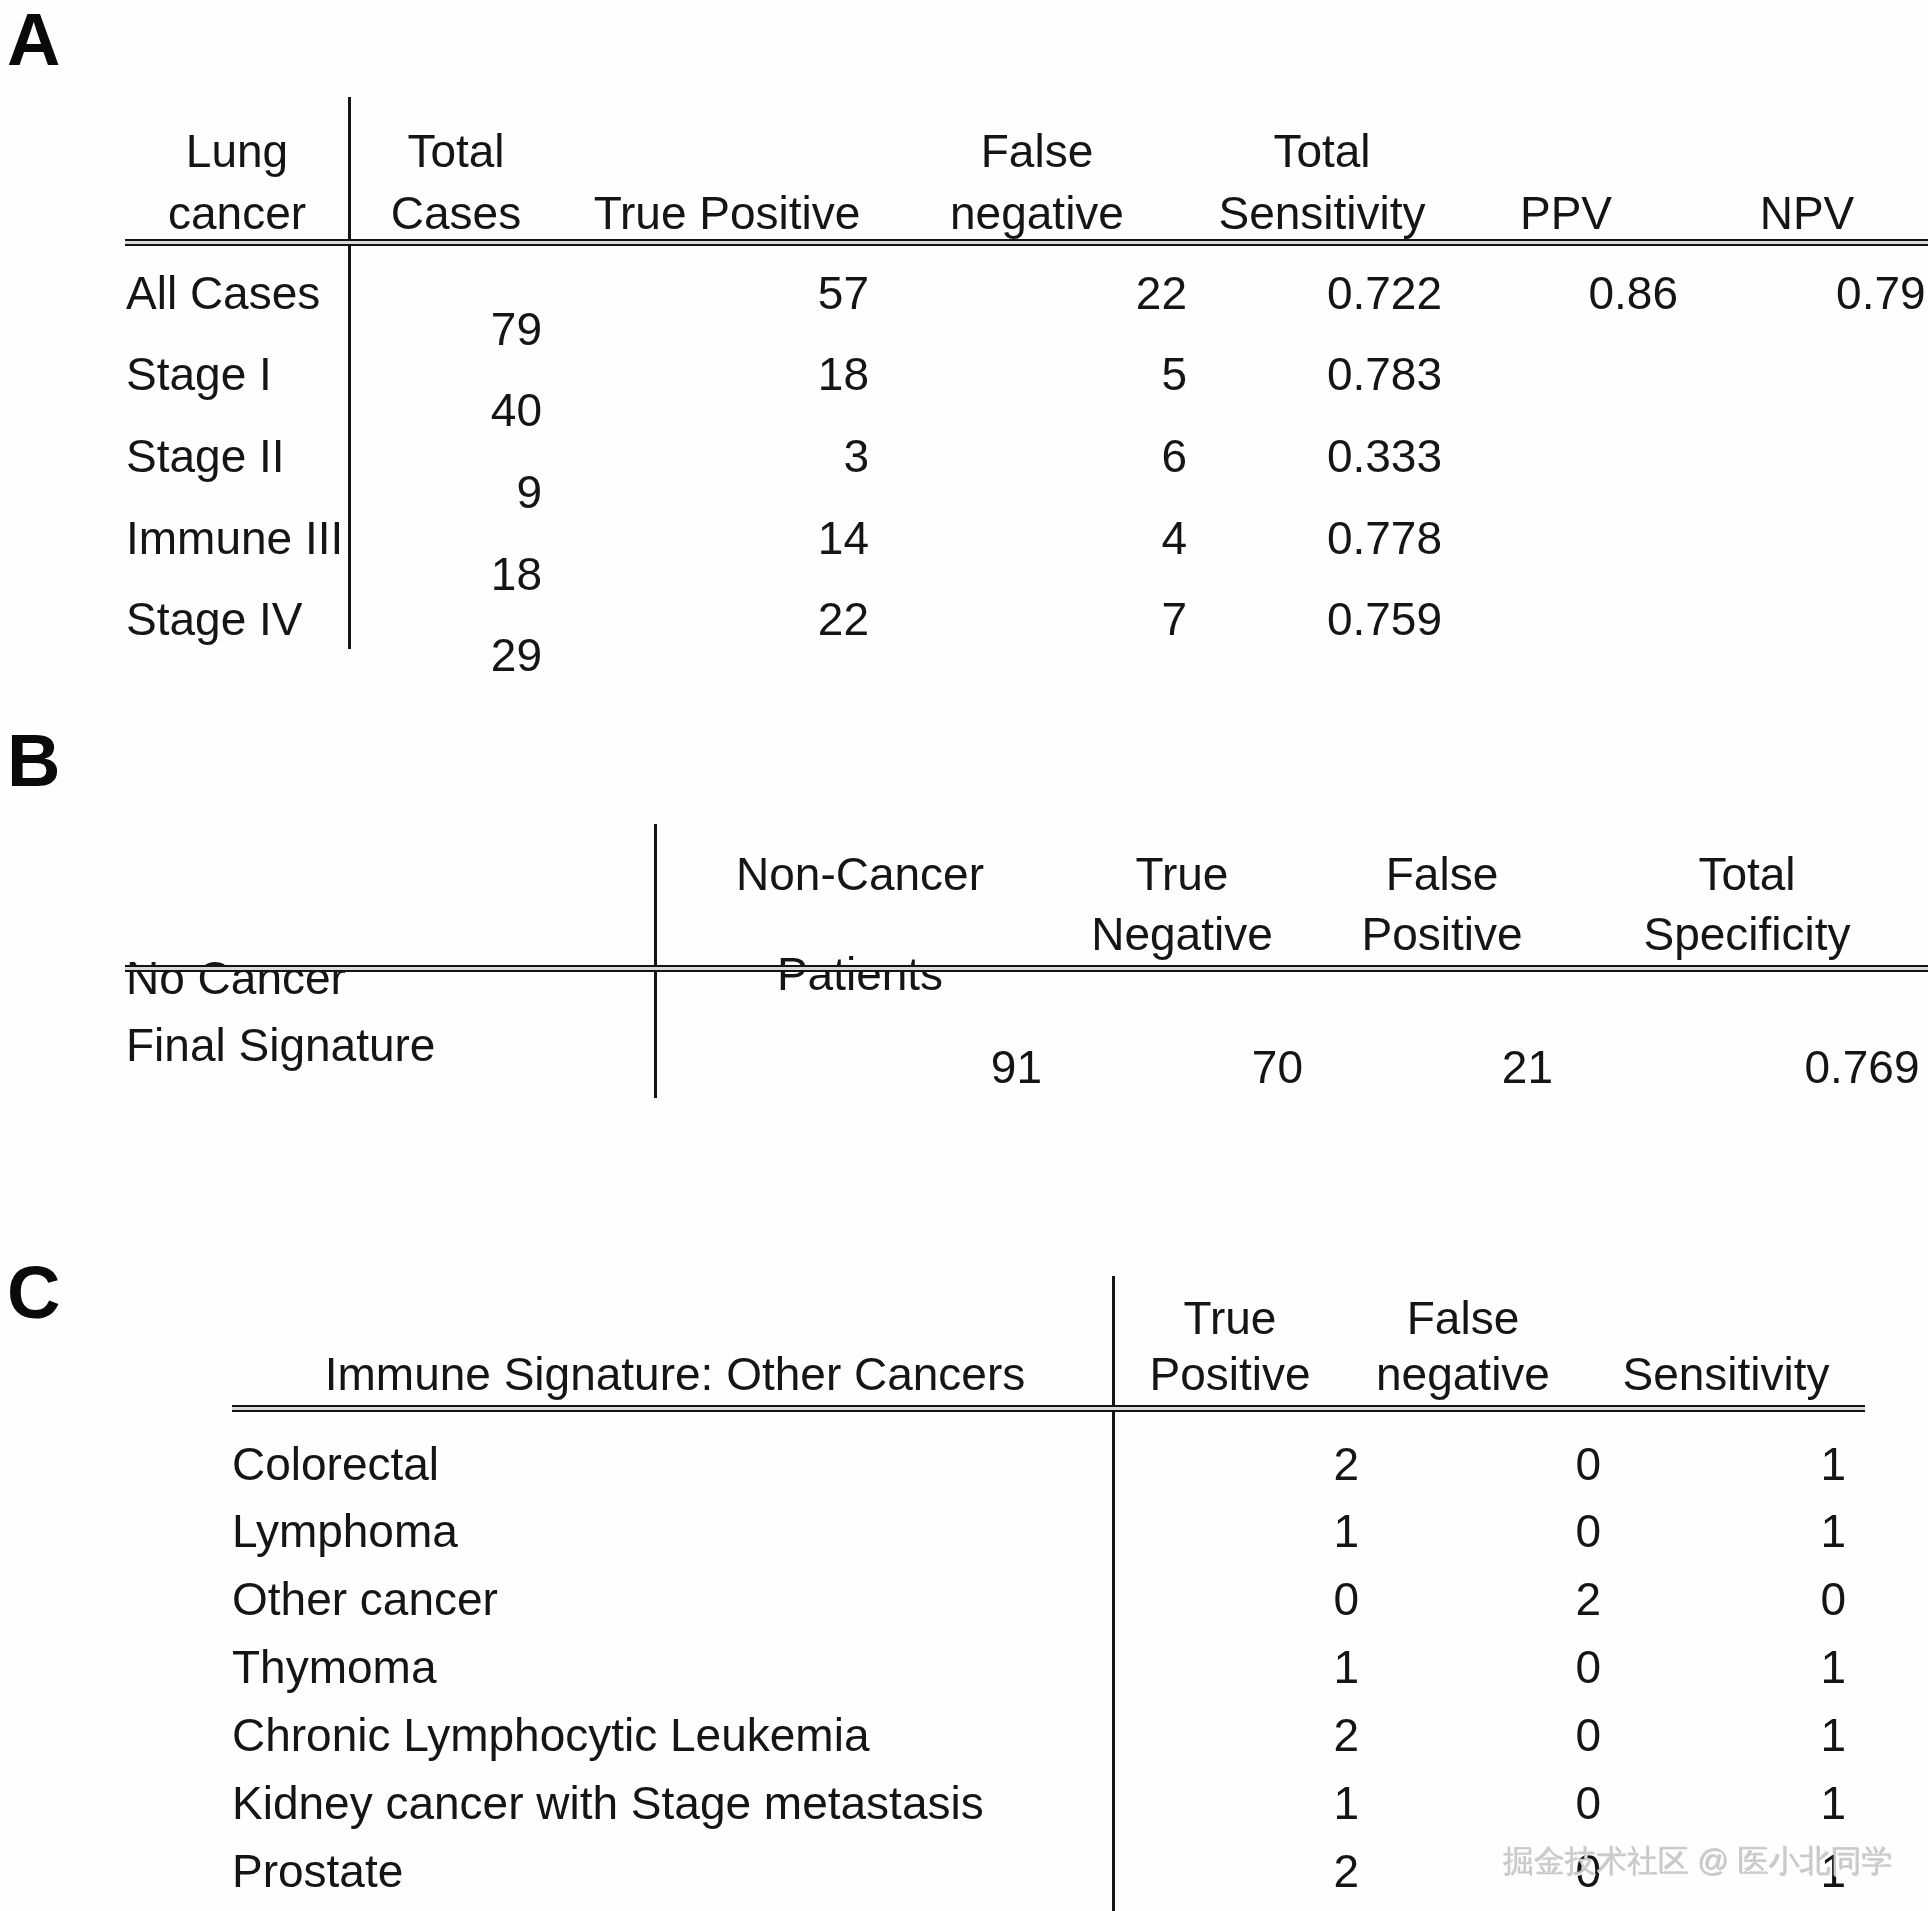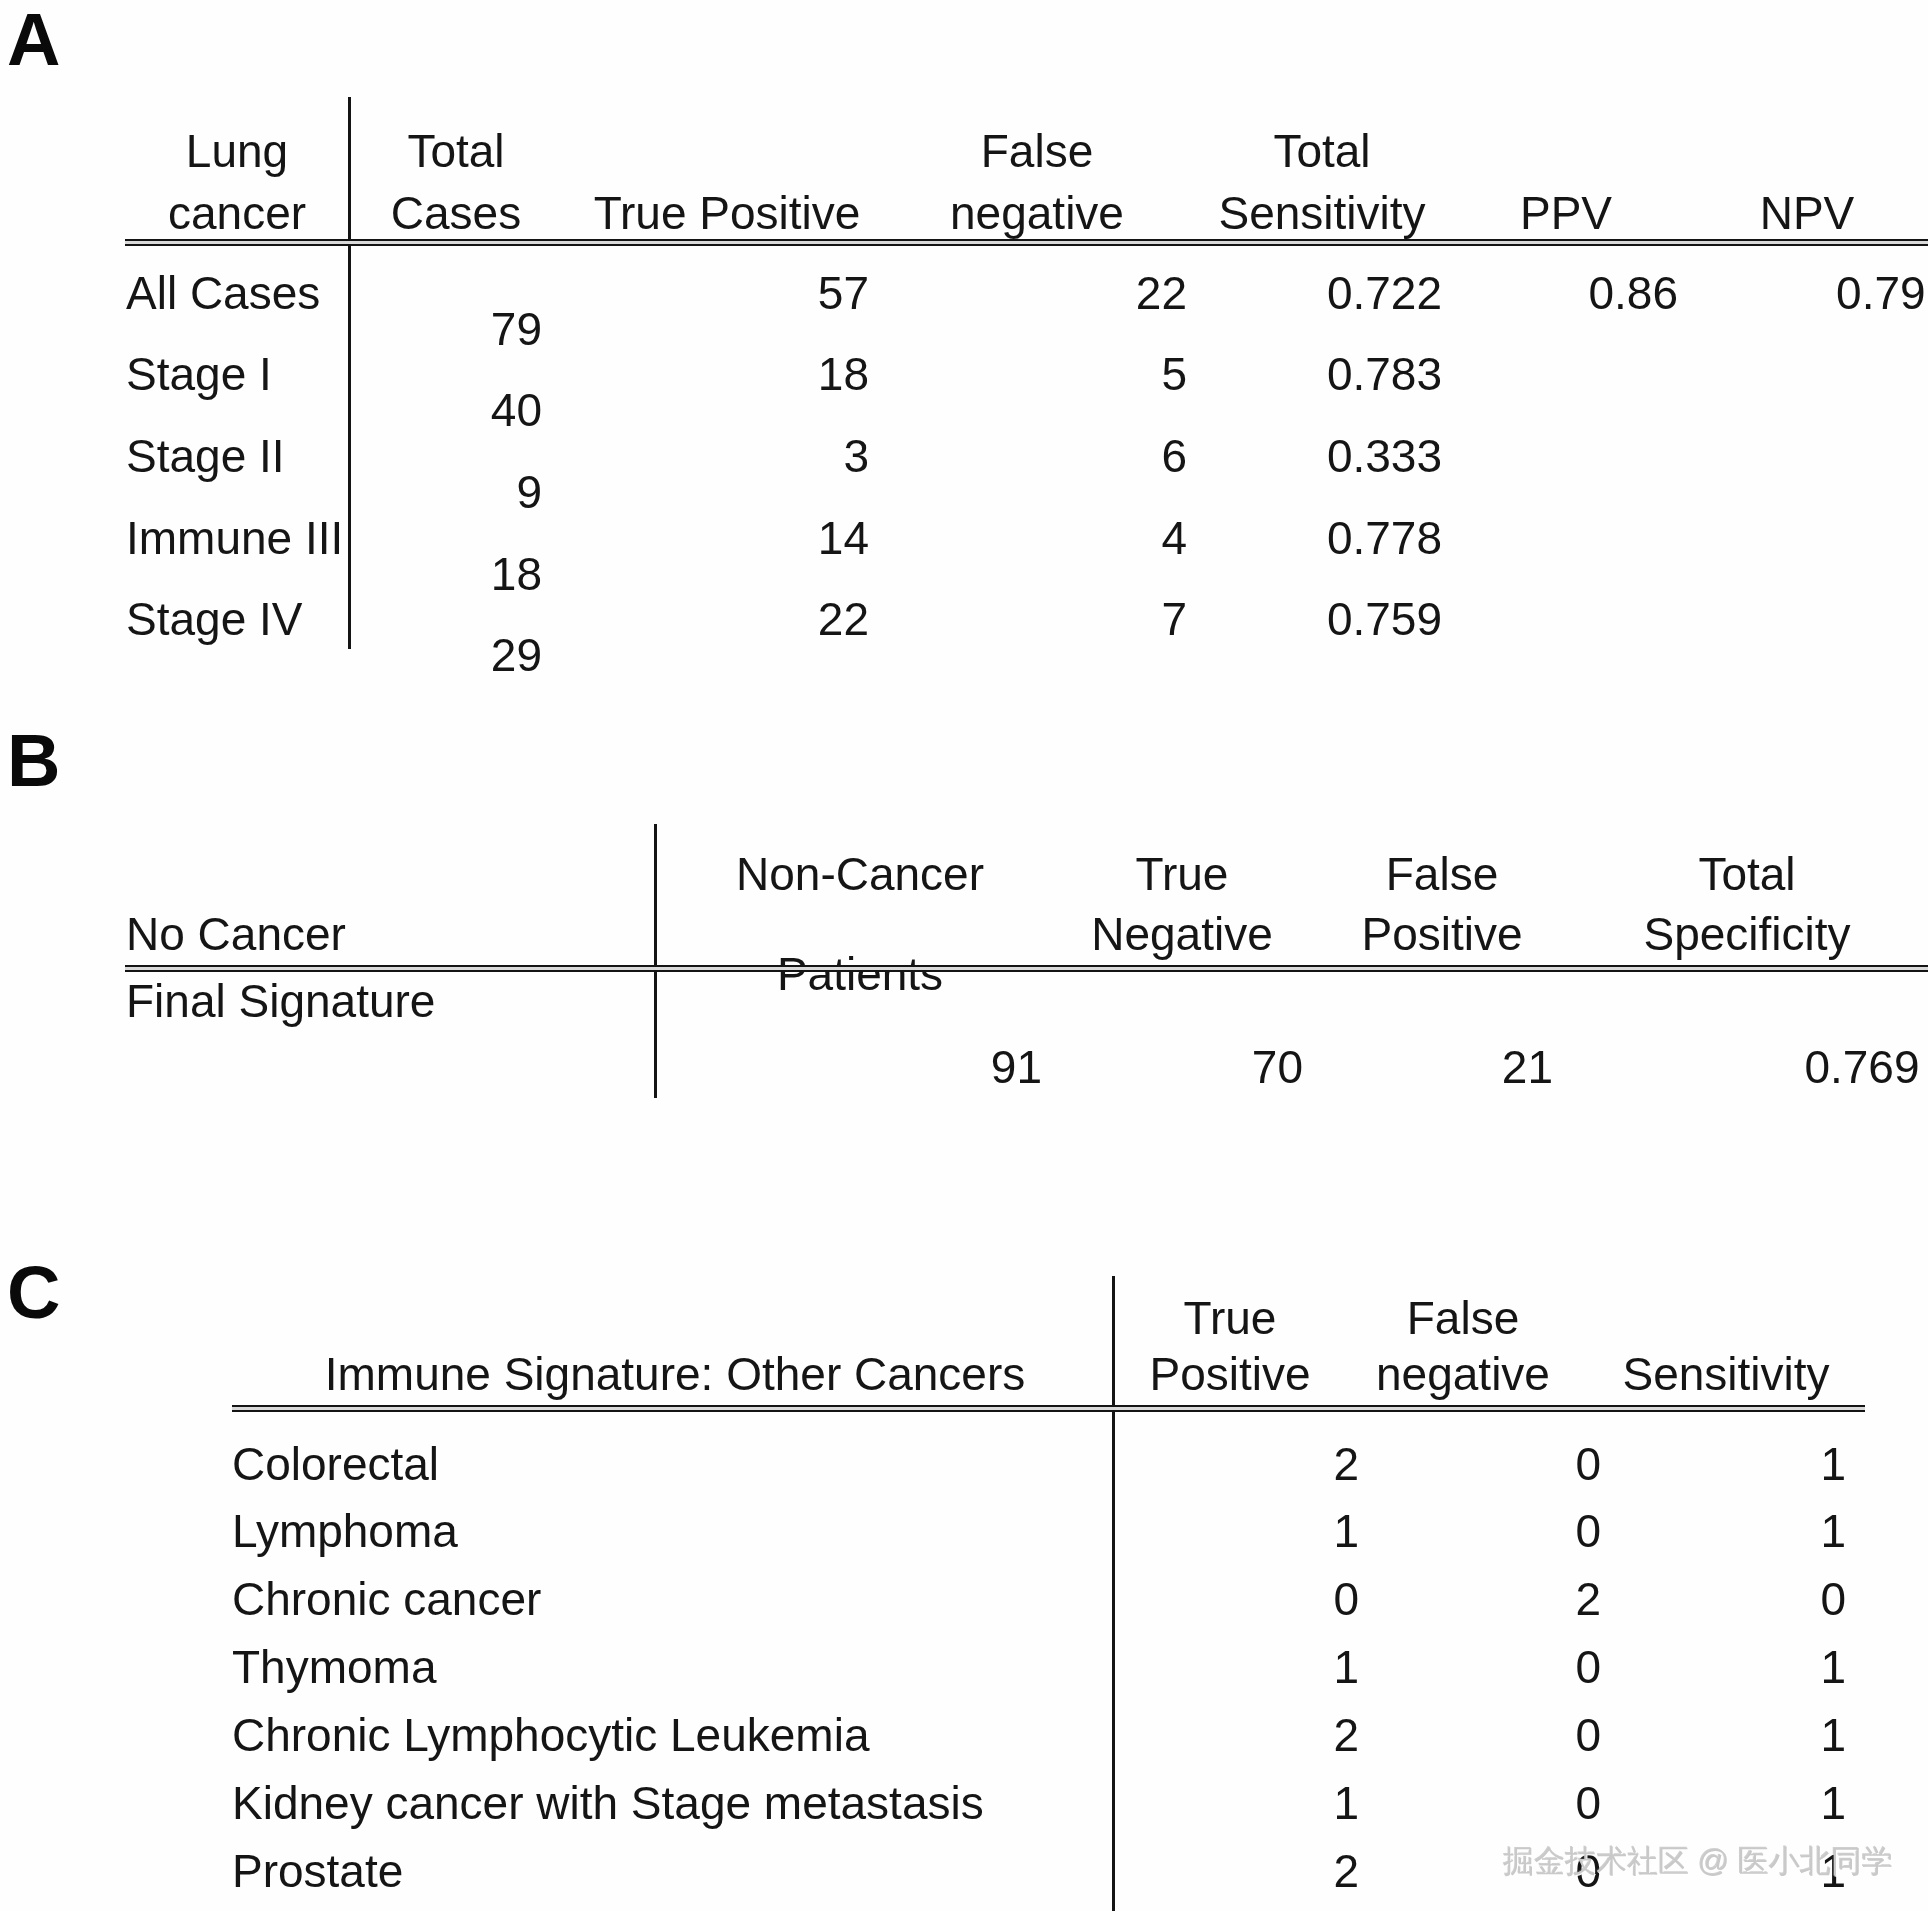--- a/index.html
+++ b/index.html
@@ -23,20 +23,21 @@
   .hc {
     position:absolute;
     transform:translate(-50%,-50%);
     white-space:nowrap;
   }
   
   .lc {
     position:absolute;
     transform:translateY(-50%);
     white-space:nowrap;
+    margin-top:44px;
   }
   
   .row { position:absolute; left:0; width:100%; height:0; }
   .cell {
     position:absolute;
     transform:translateY(-50%);
     white-space:nowrap;
   }
   .num { text-align:right; }
   
@@ -173,21 +174,21 @@
       <span class="cell num c-c1">0</span>
       <span class="cell num c-c2">1</span>
     </div>
     <div class="row" style="top:1531px;">
       <span class="cell c-label">Lymphoma</span>
       <span class="cell num c-c0">1</span>
       <span class="cell num c-c1">0</span>
       <span class="cell num c-c2">1</span>
     </div>
     <div class="row" style="top:1599px;">
-      <span class="cell c-label">Chronic cancer</span>
+      <span class="cell c-label">Other cancer</span>
       <span class="cell num c-c0">0</span>
       <span class="cell num c-c1">2</span>
       <span class="cell num c-c2">0</span>
     </div>
     <div class="row" style="top:1667px;">
       <span class="cell c-label">Thymoma</span>
       <span class="cell num c-c0">1</span>
       <span class="cell num c-c1">0</span>
       <span class="cell num c-c2">1</span>
     </div>

